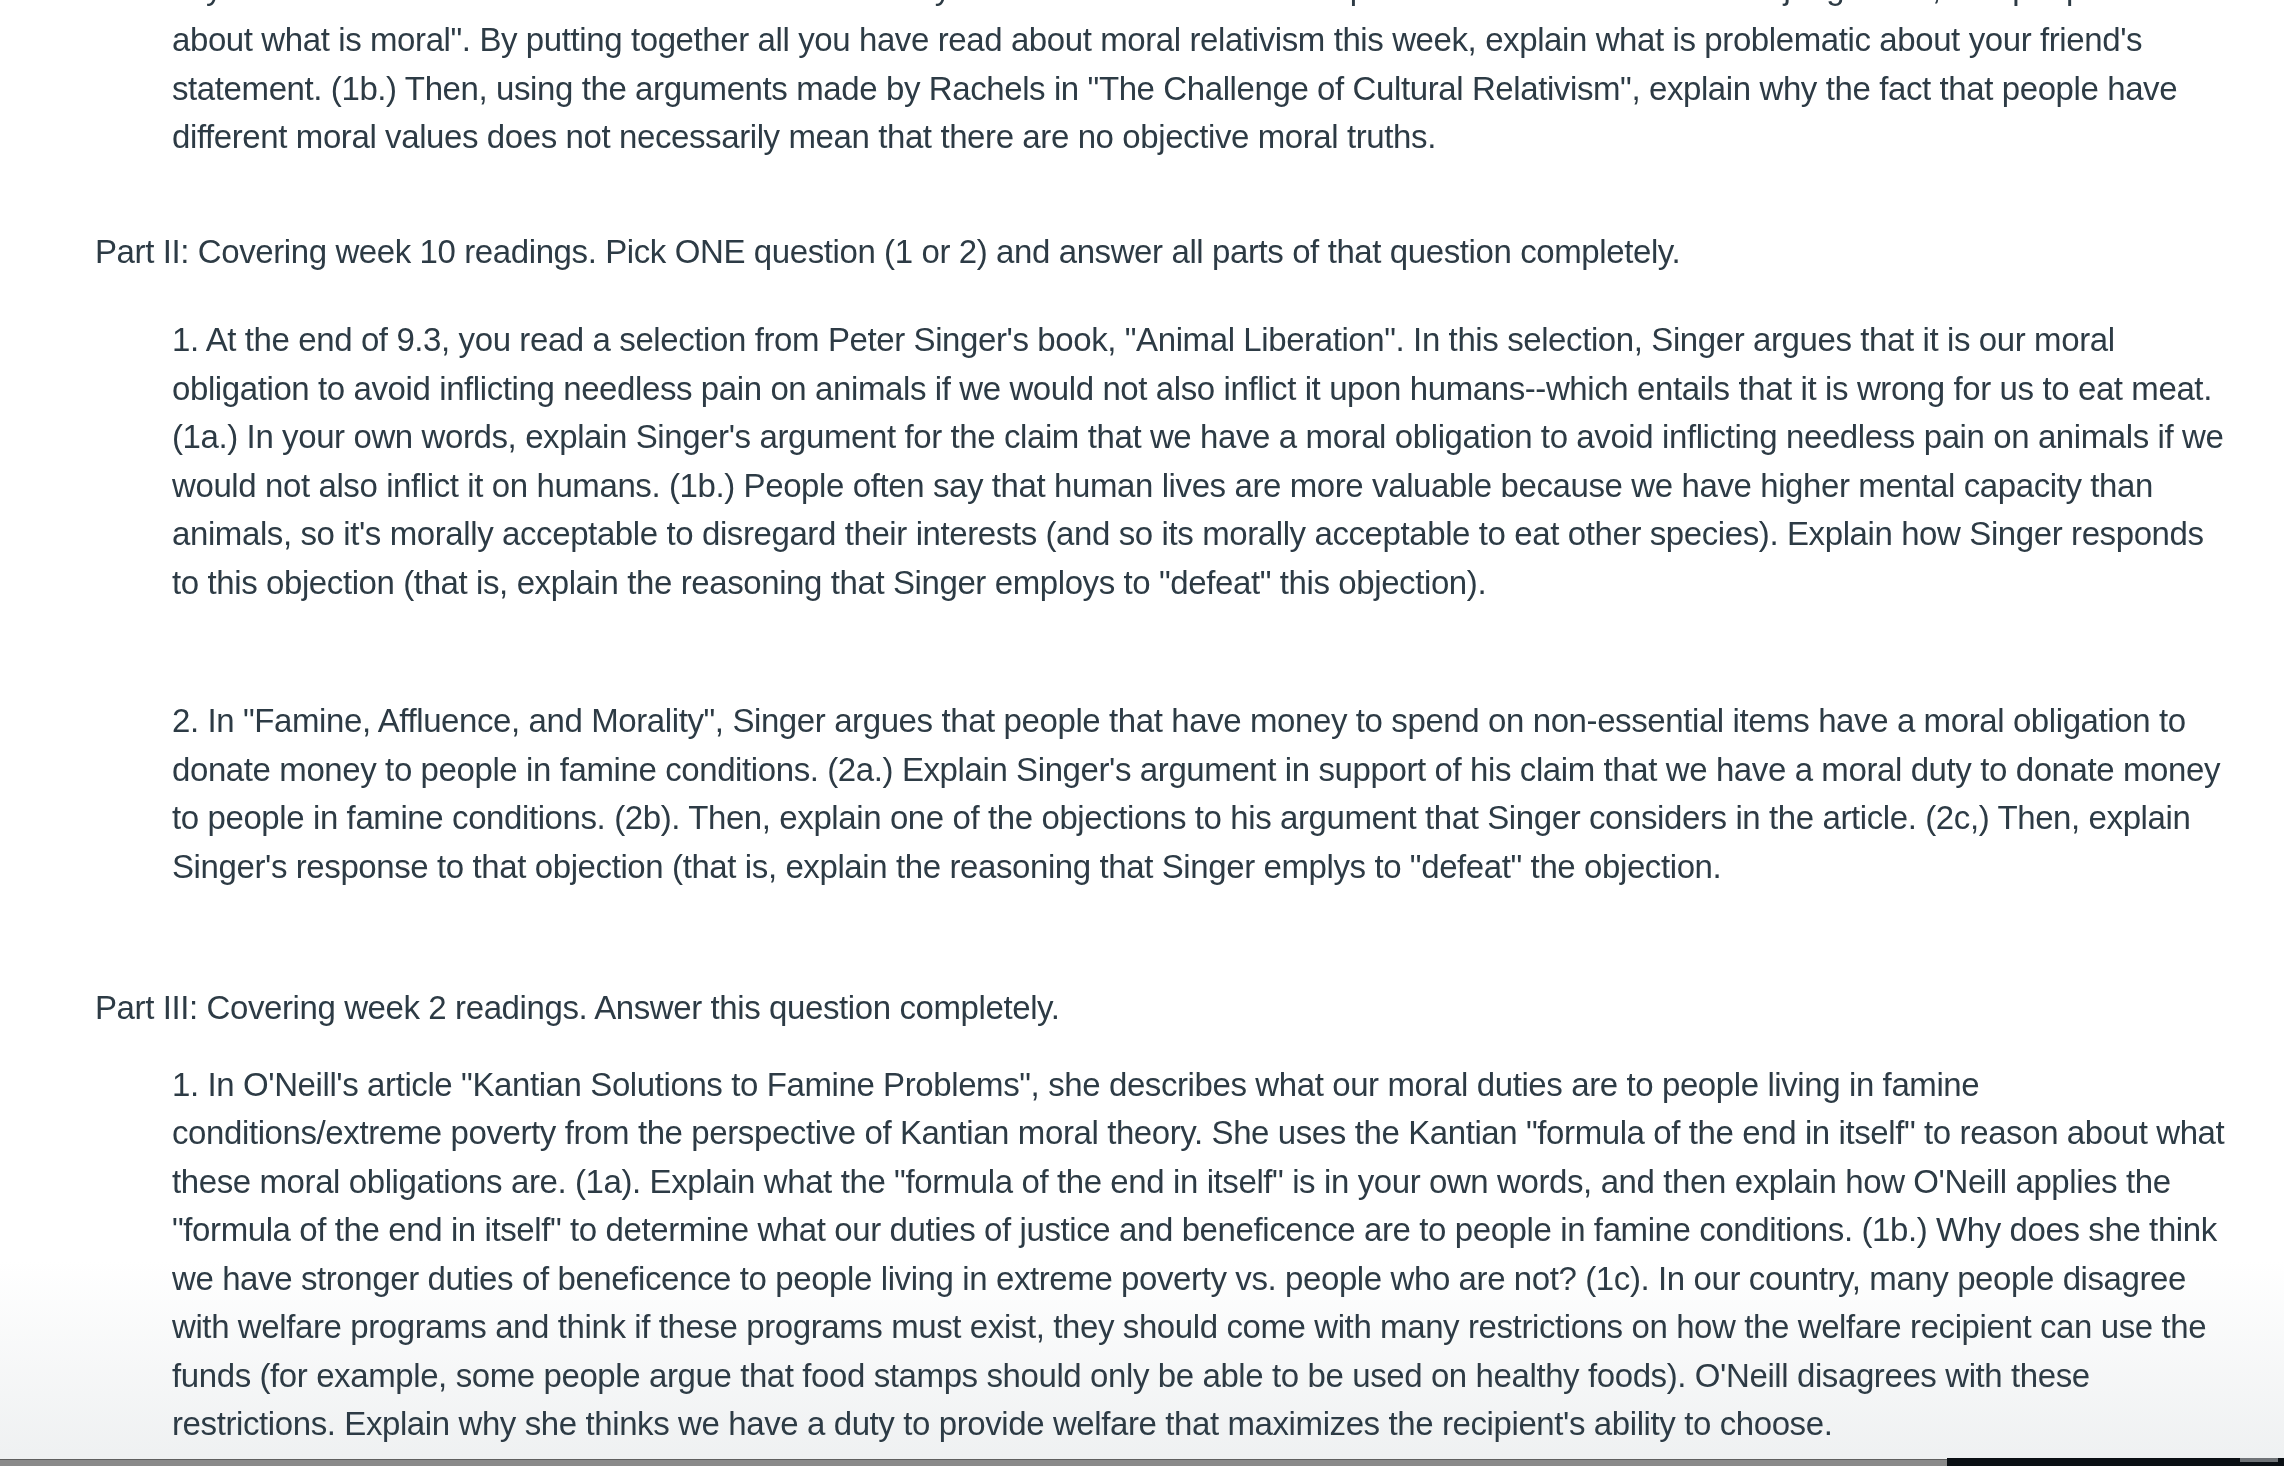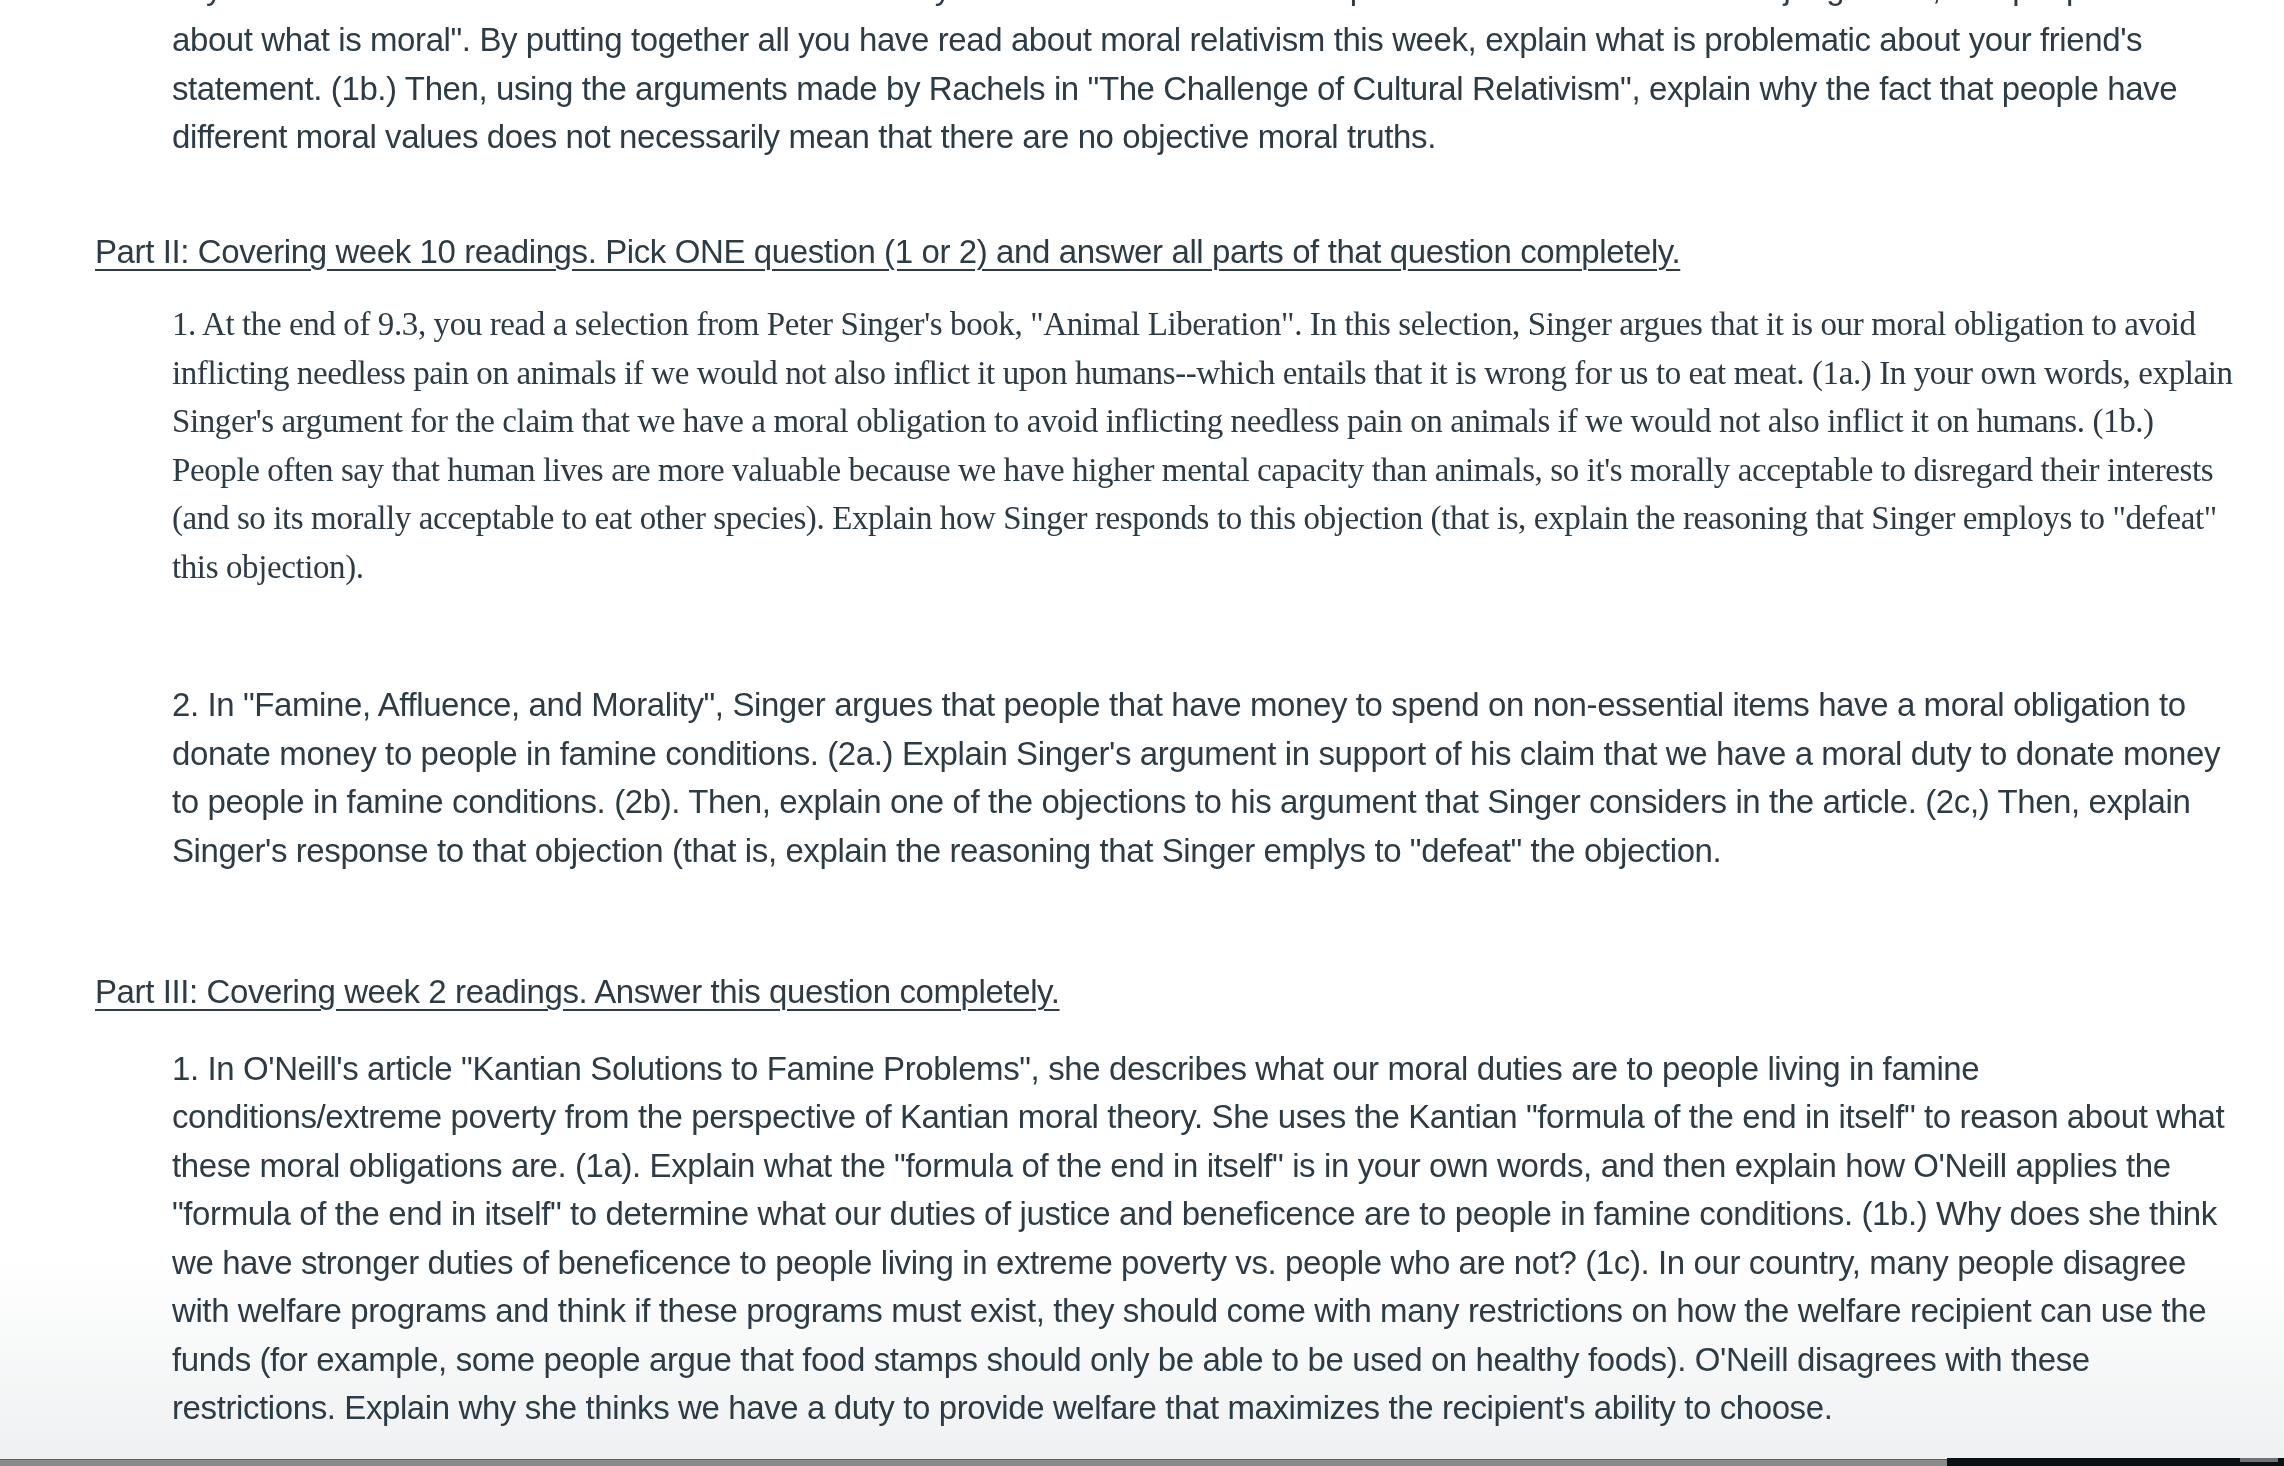--- a/index.html
+++ b/index.html
@@ -46,26 +46,25 @@
   .para {
     margin: 0;
     margin-left: 77px;
     width: 2063px;
   }
   .p-intro { margin-top: 3px; }
   .heading {
     margin: 0;
     font-size: 33px;
     font-weight: normal;
-    text-decoration: underline;
     text-decoration-thickness: 2px;
     text-underline-offset: 6px;
   }
   .h-part2 { margin-top: 66px; }
-  .q1-part2 { margin-top: 24px; font-family: Liberation Serif, serif; }
+  .q1-part2 { margin-top: 40px; }
   .q2-part2 { margin-top: 90px; }
   .h-part3 { margin-top: 93px; }
   .q1-part3 { margin-top: 28px; }
   .hscrollbar {
     position: absolute;
     left: 0;
     bottom: 0;
     width: 1947px;
     height: 7px;
     background: #8a8a8a;

